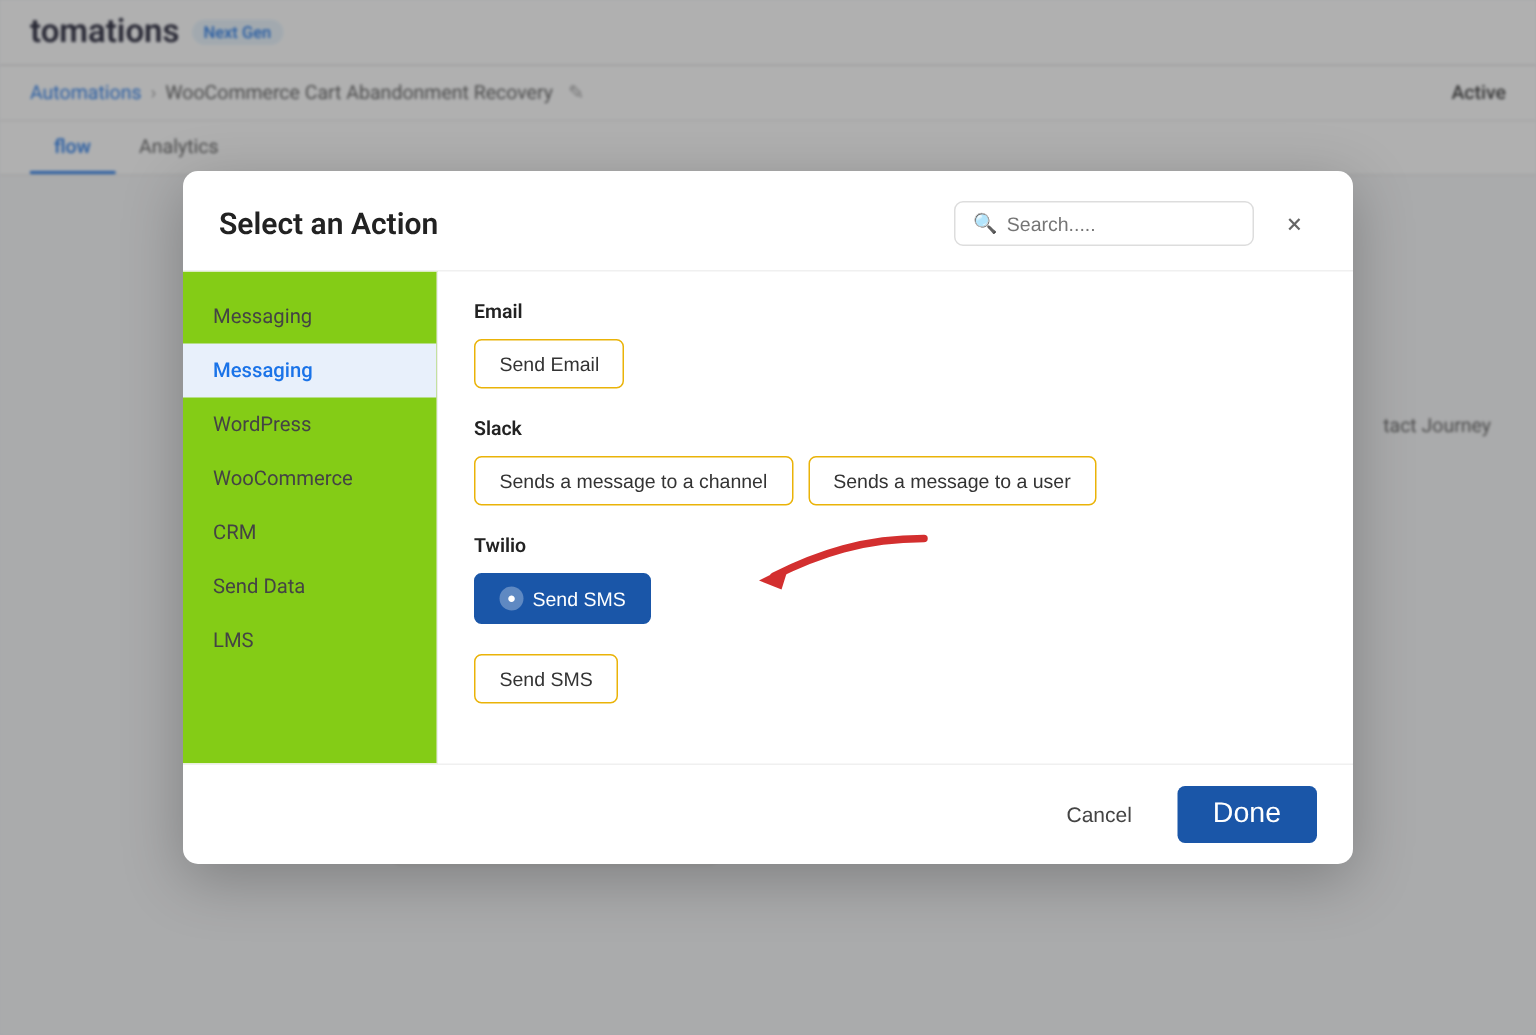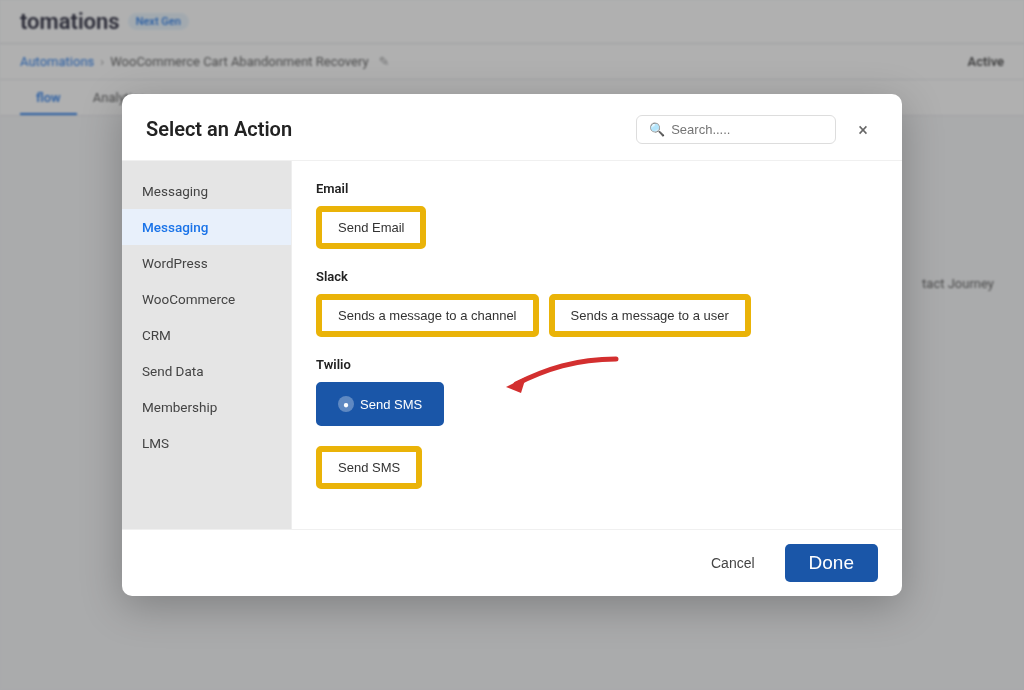--- a/index.html
+++ b/index.html
@@ -214,21 +214,21 @@
 
     .modal-body {
       display: flex;
       flex: 1;
       overflow: hidden;
     }
 
     
     .sidebar {
       width: 170px;
-      background: #e5e5e5;
+      background: #84cc16;
       padding: 12px 0;
       border-right: 1px solid #eee;
       flex-shrink: 0;
       overflow-y: auto;
     }
 
     .sidebar-item {
       padding: 10px 20px;
       font-size: 13.5px;
       color: #444;
@@ -258,21 +258,21 @@
 
     .action-buttons-row {
       display: flex;
       gap: 10px;
       flex-wrap: wrap;
       margin-bottom: 20px;
     }
 
     .action-btn {
       padding: 8px 16px;
-      border: 6px solid #eab308;
+      border: 1px solid #eab308;
       border-radius: 5px;
       background: #fff;
       font-size: 13px;
       color: #333;
       cursor: pointer;
       white-space: nowrap;
     }
 
     .action-btn.selected {
       background: #1a56a8;
@@ -386,21 +386,20 @@
 
     <div class="modal-body">
 
       <div class="sidebar">
         <div class="sidebar-item">Messaging</div>
         <div class="sidebar-item active">Messaging</div>
         <div class="sidebar-item">WordPress</div>
         <div class="sidebar-item">WooCommerce</div>
         <div class="sidebar-item">CRM</div>
         <div class="sidebar-item">Send Data</div>
-        <div class="sidebar-item">Membership</div>
         <div class="sidebar-item">LMS</div>
       </div>
 
       <div class="content-area">
 
         <div>
           <div class="section-label">Email</div>
           <div class="action-buttons-row">
             <button class="action-btn">Send Email</button>
           </div>

